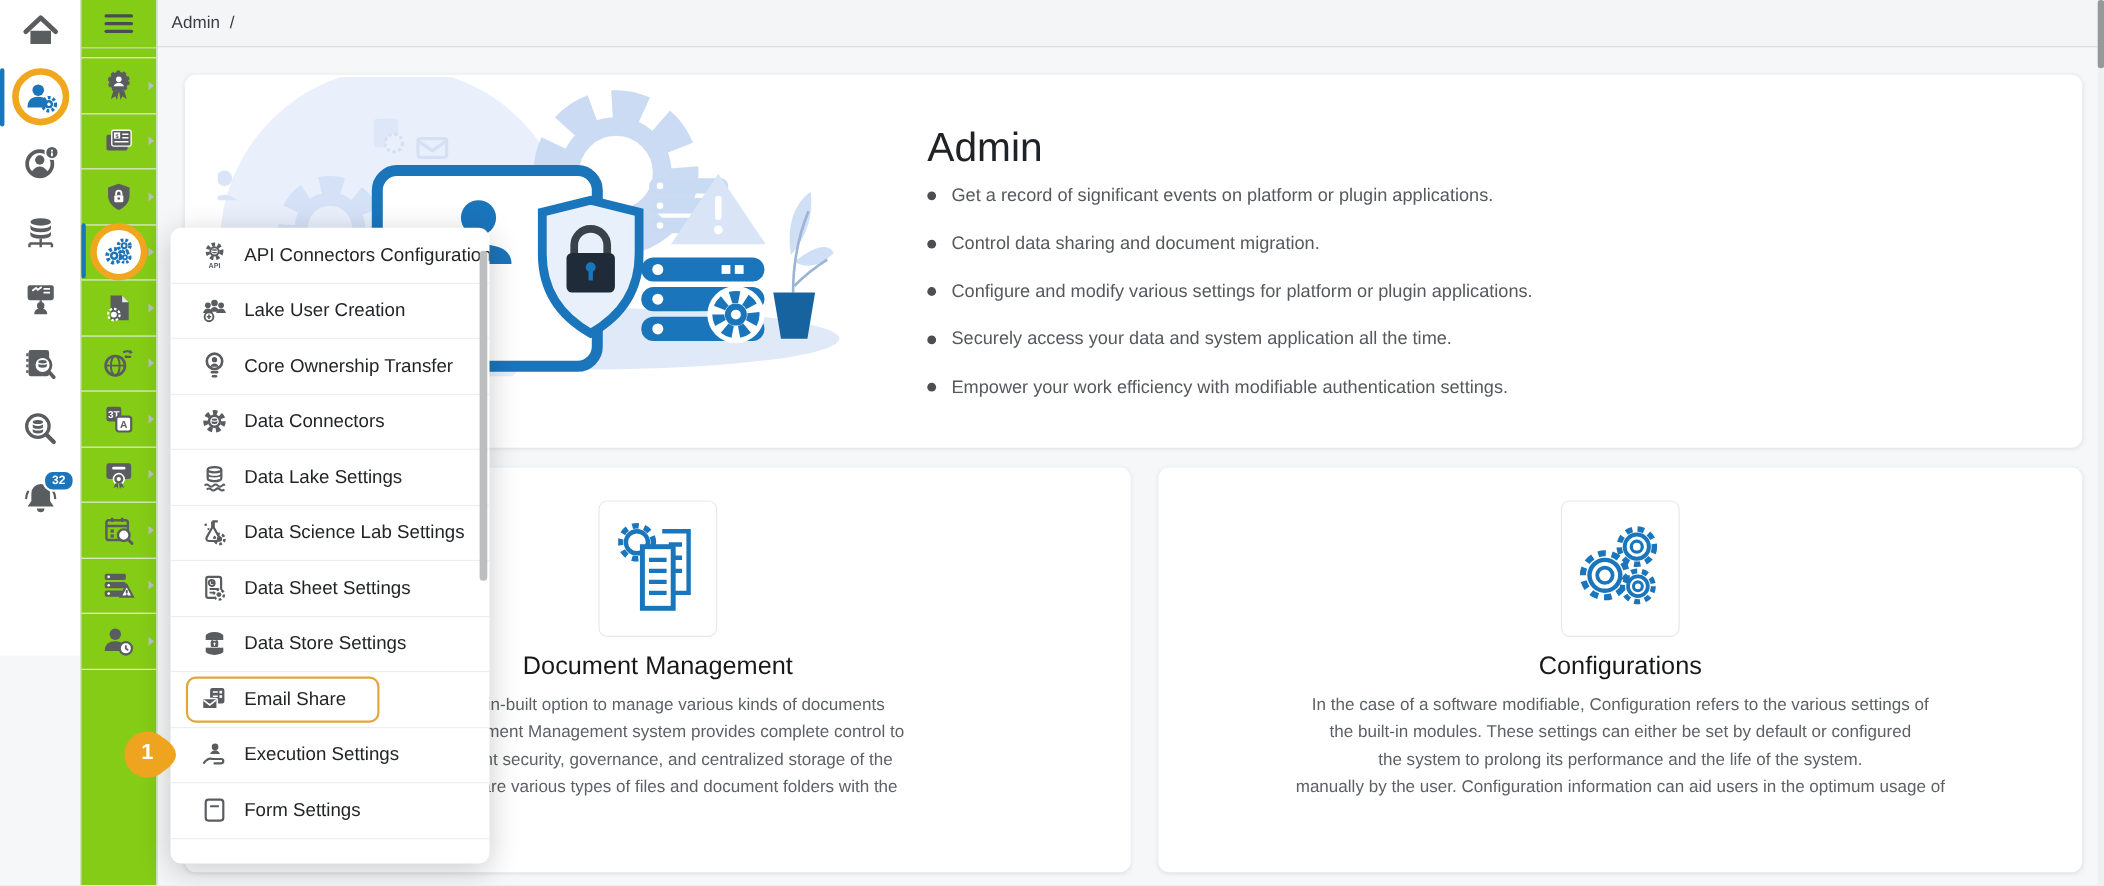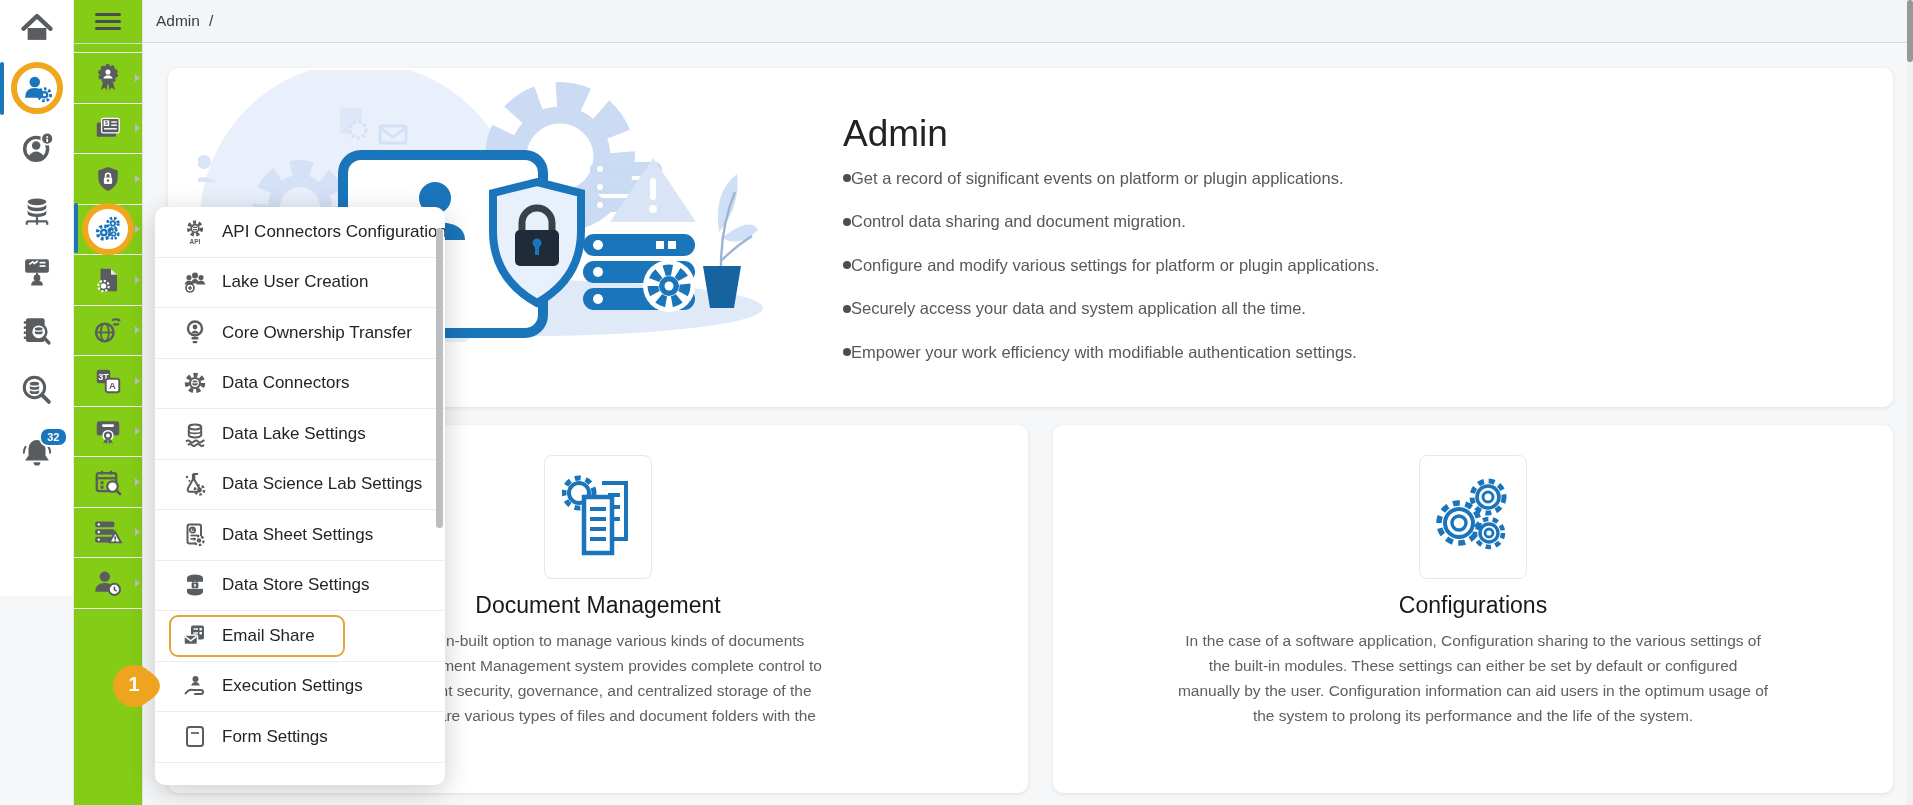--- a/index.html
+++ b/index.html
@@ -28,21 +28,21 @@
   .topbar{position:absolute;left:143px;top:0;right:0;height:43px;background:#f4f5f6;border-bottom:1px solid #d8d9db;
           display:flex;align-items:center;gap:9px;padding-left:13px;z-index:10;box-sizing:border-box;}
   .crumb{font-size:15.5px;color:#3b3e41;}
   .crumb-sep{font-size:15.5px;color:#3b3e41;}
 
   
   .card{position:absolute;background:#fff;border-radius:10px;box-shadow:0 1px 4px rgba(60,64,67,.12);}
   .hero{left:168px;top:68px;width:1725px;height:339px;overflow:hidden;}
   .hero-title{position:absolute;left:675px;top:20px;font-size:37px;color:#202225;font-weight:500;}
   .bullets{position:absolute;left:675px;top:99px;margin:0;padding:0;list-style:none;}
-  .bullets li{display:flex;align-items:center;gap:0;height:22px;margin-bottom:21.5px;
+  .bullets li{display:flex;align-items:center;gap:14px;height:22px;margin-bottom:21.5px;
               font-size:16.5px;color:#55585c;}
   .dot{width:8px;height:8px;border-radius:50%;background:#4c4f52;flex:0 0 8px;}
   .illu{position:absolute;left:30px;top:2px;}
 
   .tile{top:425px;height:368px;}
   .tile-dm{left:168px;width:860px;}
   .tile-cfg{left:1053px;width:840px;}
   .iconbox{width:106px;height:122px;border:1px solid #e6e7e9;border-radius:8px;margin:30px auto 0;
            display:flex;align-items:center;justify-content:center;}
   .tile-title{text-align:center;font-size:23px;color:#17181a;font-weight:500;margin-top:13px;}
@@ -469,24 +469,24 @@
         <circle cx="53" cy="22" r="11" fill="none" stroke="#1b75bb" stroke-width="3.6"></circle>
         <circle cx="53" cy="22" r="16" fill="none" stroke="#1b75bb" stroke-width="5" stroke-dasharray="6 4.8"></circle>
         <circle cx="53" cy="22" r="5" fill="none" stroke="#1b75bb" stroke-width="3"></circle>
         <circle cx="54" cy="58" r="9" fill="none" stroke="#1b75bb" stroke-width="3.4"></circle>
         <circle cx="54" cy="58" r="14" fill="none" stroke="#1b75bb" stroke-width="4.6" stroke-dasharray="5.5 4.4"></circle>
         <circle cx="54" cy="58" r="4" fill="none" stroke="#1b75bb" stroke-width="2.8"></circle>
       </svg>
     </div>
     <div class="tile-title">Configurations</div>
     <div class="tile-body">
-      <div>In the case of a software application, Configuration sharing to the various settings of</div>
+      <div>In the case of a software modifiable, Configuration refers to the various settings of</div>
       <div>the built-in modules. These settings can either be set by default or configured</div>
+      <div>the system to prolong its performance and the life of the system.</div>
       <div>manually by the user. Configuration information can aid users in the optimum usage of</div>
-      <div>the system to prolong its performance and the life of the system.</div>
     </div>
   </section>
 
   <div class="menu">
 
     <div class="mrow">
       <span class="mi">
         <svg width="26" height="26" viewBox="0 0 26 26">
             <circle cx="13" cy="9.5" r="6.3" fill="none" stroke="#5a5d60" stroke-width="3.6" stroke-dasharray="3 2.4"></circle>
             <circle cx="13" cy="9.5" r="3.8" fill="none" stroke="#5a5d60" stroke-width="1.8"></circle>

